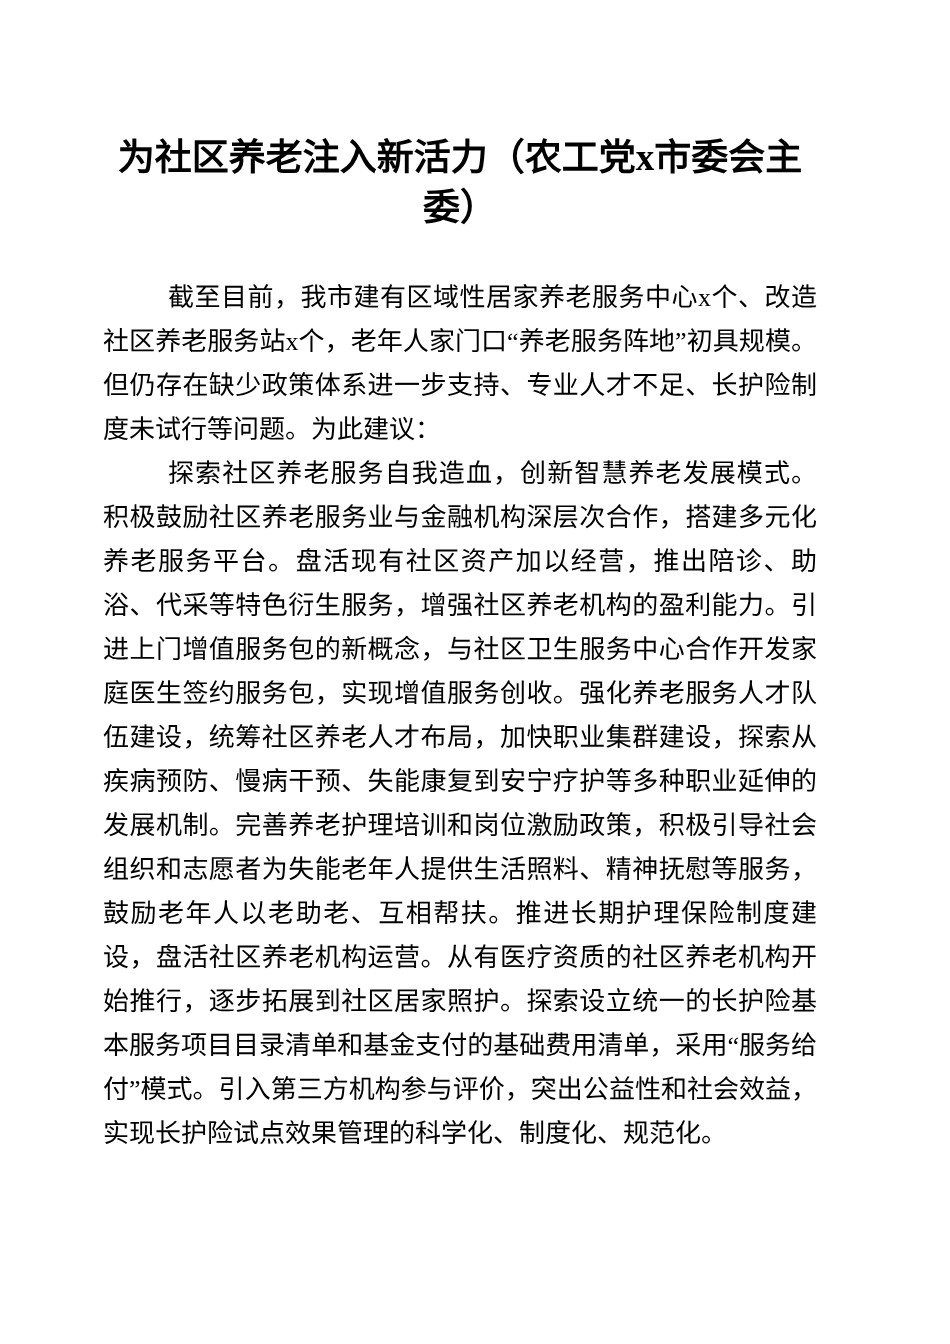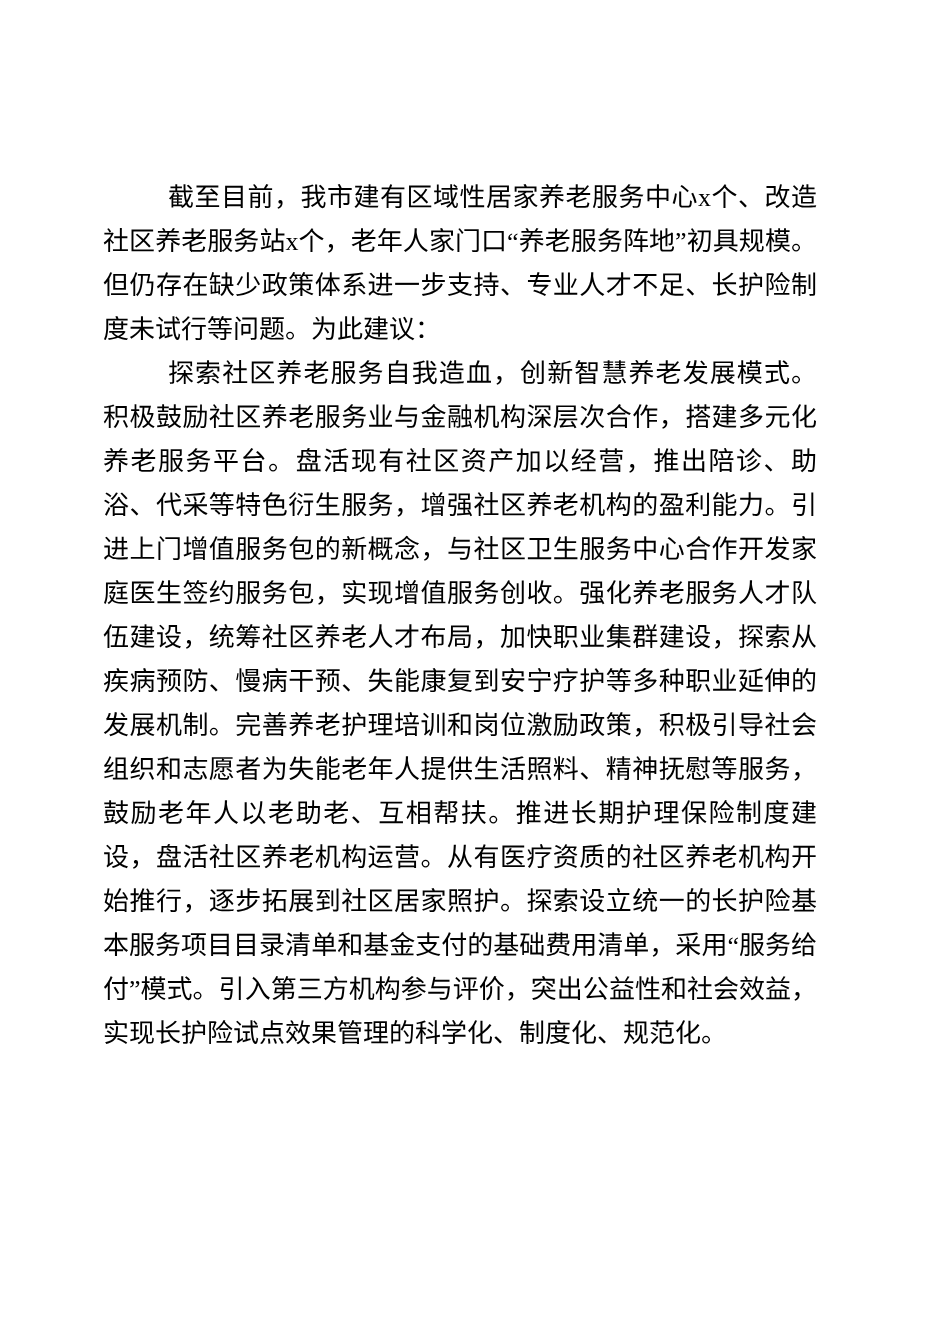--- a/index.html
+++ b/index.html
@@ -42,17 +42,18 @@
     text-justify: inter-ideograph;
     text-indent: 2.5em;
     line-break: strict;
     font-weight: normal;
   }
 </style>
 </head>
 <body>
 
 <div class="page">
+  <h1 class="doc-title">为社区养老注入新活力（农工党x市委会主委）</h1>
   <div class="doc-body">
     <p>截至目前，我市建有区域性居家养老服务中心x个、改造社区养老服务站x个，老年人家门口“养老服务阵地”初具规模。但仍存在缺少政策体系进一步支持、专业人才不足、长护险制度未试行等问题。为此建议：</p>
     <p>探索社区养老服务自我造血，创新智慧养老发展模式。积极鼓励社区养老服务业与金融机构深层次合作，搭建多元化养老服务平台。盘活现有社区资产加以经营，推出陪诊、助浴、代采等特色衍生服务，增强社区养老机构的盈利能力。引进上门增值服务包的新概念，与社区卫生服务中心合作开发家庭医生签约服务包，实现增值服务创收。强化养老服务人才队伍建设，统筹社区养老人才布局，加快职业集群建设，探索从疾病预防、慢病干预、失能康复到安宁疗护等多种职业延伸的发展机制。完善养老护理培训和岗位激励政策，积极引导社会组织和志愿者为失能老年人提供生活照料、精神抚慰等服务，鼓励老年人以老助老、互相帮扶。推进长期护理保险制度建设，盘活社区养老机构运营。从有医疗资质的社区养老机构开始推行，逐步拓展到社区居家照护。探索设立统一的长护险基本服务项目目录清单和基金支付的基础费用清单，采用“服务给付”模式。引入第三方机构参与评价，突出公益性和社会效益，实现长护险试点效果管理的科学化、制度化、规范化。</p>
   </div>
 </div>
 
 </body></html>

